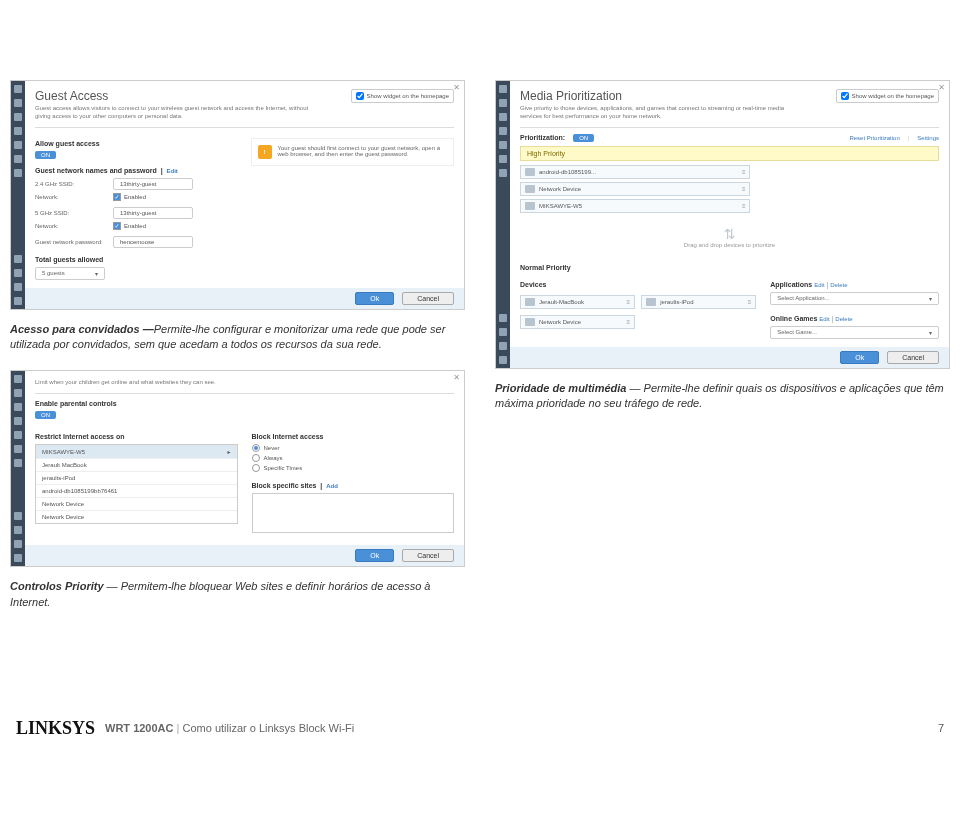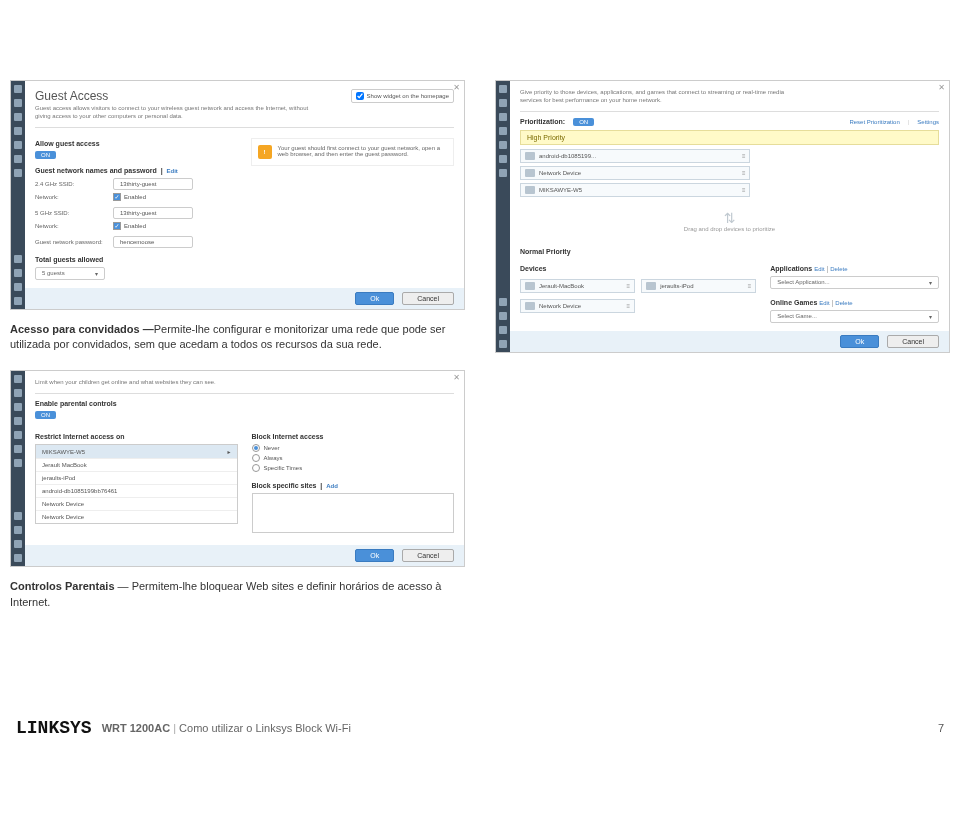--- a/index.html
+++ b/index.html
@@ -23,21 +23,21 @@
   .field-label { color: #666; min-width: 70px; }
   .field-box { border: 1px solid #ccc; padding: 2px 6px; background: #fff; color: #555; min-width: 80px; border-radius: 2px; }
   .check-row { display: flex; align-items: center; gap: 3px; font-size: 6px; color: #555; }
   .check-row .cb { display: inline-block; width: 8px; height: 8px; border: 1px solid #999; background: #4a90d9; color: #fff; text-align: center; line-height: 7px; font-size: 6px; }
   .tip-box { display: flex; gap: 6px; border: 1px solid #eee; padding: 6px; margin-top: 4px; font-size: 6px; color: #666; align-items: flex-start; }
   .warn-ico { width: 14px; height: 14px; background: #f5a623; border-radius: 2px; color: #fff; text-align: center; line-height: 14px; font-weight: bold; flex-shrink: 0; }
   .panel-footer { background: #e8f1f8; display: flex; justify-content: flex-end; gap: 8px; padding: 4px 10px; margin: 8px -10px -8px -10px; }
   .btn { border: 1px solid #aaa; border-radius: 2px; padding: 2px 14px; font-size: 7px; cursor: pointer; }
   .btn-ok { background: #4a90d9; color: #fff; border-color: #3a7bc0; }
   .btn-cancel { background: #eee; color: #333; }
-  .caption { font-size: 11px; color: #333; line-height: 1.4; margin-bottom: 18px; }
+  .caption { font-size: 11px; color: #333; line-height: 1.4; margin-bottom: 18px; font-style: italic; }
   .caption b { font-weight: bold; }
   .list-box { border: 1px solid #ccc; margin: 4px 0; }
   .list-item { padding: 3px 6px; font-size: 6px; color: #555; border-bottom: 1px solid #eee; display: flex; justify-content: space-between; align-items: center; }
   .list-item:last-child { border-bottom: none; }
   .list-item.sel { background: #dce8f2; }
   .radio-group { font-size: 6px; color: #555; }
   .radio-group div { display: flex; align-items: center; gap: 4px; margin: 2px 0; }
   .radio-group .rb { width: 8px; height: 8px; border: 1px solid #999; border-radius: 50%; }
   .radio-group .rb.on::after { content: ''; display: block; width: 4px; height: 4px; margin: 1px; background: #4a90d9; border-radius: 50%; }
   .link7 { color: #3a7bc0; font-size: 6px; cursor: pointer; }
@@ -47,21 +47,21 @@
   .dev-bar { border: 1px solid #cbd6df; display: flex; align-items: center; gap: 4px; padding: 2px 4px; margin: 3px 0; font-size: 6px; color: #555; background: #f7fafc; }
   .dev-ico { width: 10px; height: 8px; background: #b8c5d0; border-radius: 1px; flex-shrink: 0; }
   .dev-menu { margin-left: auto; color: #999; cursor: pointer; }
   .drop-area { text-align: center; color: #999; font-size: 6px; padding: 10px 0; }
   .drop-ico { color: #c0c9d0; font-size: 14px; display: block; }
   .np-grid { display: flex; gap: 14px; }
   .np-grid .colL { flex: 1.4; }
   .np-grid .colR { flex: 1; }
   .select-control { border: 1px solid #ccc; padding: 2px 6px; font-size: 6px; color: #666; display: flex; justify-content: space-between; align-items: center; border-radius: 2px; background: #fff; }
   .footer-bar { display: flex; align-items: center; gap: 10px; padding: 30px 16px 6px 16px; font-size: 11px; color: #666; margin-top: 60px; }
-  .logo { font-weight: bold; font-size: 18px; letter-spacing: 0px; color: #111; font-family: Liberation Mono, monospace; }
+  .logo { font-weight: bold; font-size: 18px; letter-spacing: 0px; color: #111; font-family: Liberation Serif, serif; }
   .footer-bar .sep { color: #aaa; }
   .page-no { margin-left: auto; font-size: 11px; color: #555; }
   .guest-two { display: flex; gap: 12px; }
   .guest-two > div { flex: 1; }
 </style>
 </head>
 <body>
 
 <div class="page">
 
@@ -233,21 +233,21 @@
           </div>
 
           <div class="panel-footer">
             <span class="btn btn-ok">Ok</span>
             <span class="btn btn-cancel">Cancel</span>
           </div>
         </div>
       </div>
 
       <div class="caption">
-        <b>Controlos Parentais</b><span> — </span><span>Permitem-lhe bloquear Web sites e definir horários de acesso à Internet.</span>
+        <b>Controlos Priority</b><span> — </span><span>Permitem-lhe bloquear Web sites e definir horários de acesso à Internet.</span>
       </div>
 
     </div>
 
     <div class="col">
 
       <div class="panel">
         <div class="panel-nav">
           <span class="nav-ico"></span>
           <span class="nav-ico"></span>
@@ -257,20 +257,27 @@
           <span class="nav-ico"></span>
           <span class="nav-ico"></span>
           <div style="flex:1"></div>
           <span class="nav-ico"></span>
           <span class="nav-ico"></span>
           <span class="nav-ico"></span>
           <span class="nav-ico"></span>
         </div>
         <div class="panel-main">
           <span class="panel-close">✕</span>
+          <div class="panel-title">
+            <span>Media Prioritization</span>
+            <label class="show-widget">
+              <input type="checkbox" checked="" style="">
+              <span>Show widget on the homepage</span>
+            </label>
+          </div>
           <div class="panel-desc">Give priority to those devices, applications, and games that connect to streaming or real-time media services for best performance on your home network.</div>
           <div class="panel-sep"></div>
 
           <div class="field-row">
             <span class="sect-h" style="margin:0">Prioritization:</span>
             <span class="toggle-on">ON</span>
             <span style="flex:1"></span>
             <span class="link7">Reset Prioritization</span>
             <span style="color:#ccc">|</span>
             <span class="link7">Settings</span>
@@ -346,20 +353,23 @@
             </div>
           </div>
 
           <div class="panel-footer">
             <span class="btn btn-ok">Ok</span>
             <span class="btn btn-cancel">Cancel</span>
           </div>
         </div>
       </div>
 
+      <div class="caption">
+        <b>Prioridade de multimédia</b><span> — </span><span>Permite-lhe definir quais os dispositivos e aplicações que têm máxima prioridade no seu tráfego de rede.</span>
+      </div>
 
     </div>
   </div>
 
   <div class="footer-bar">
     <span class="logo">LINKSYS</span>
     <span>
       <b>WRT 1200AC</b>
       <span class="sep"> | </span>
       <span>Como utilizar o Linksys Block Wi-Fi</span>

